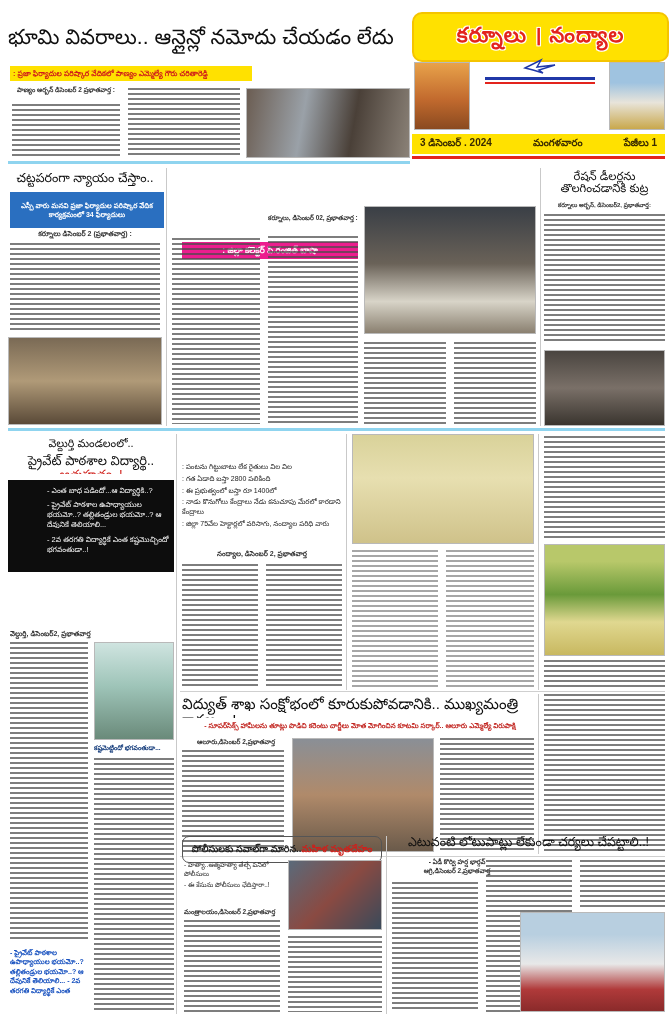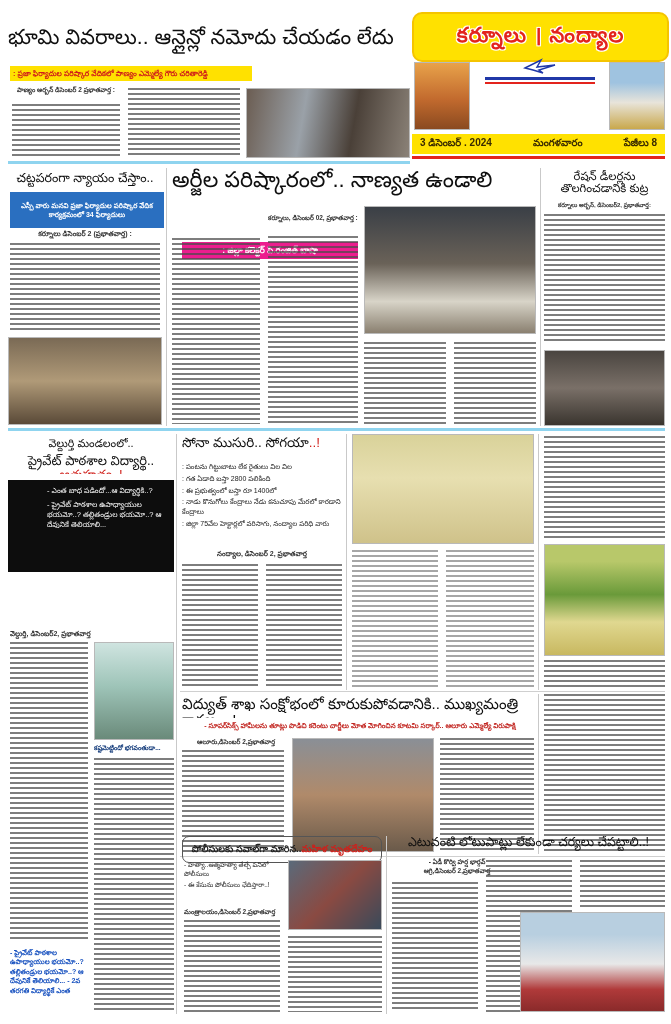--- a/index.html
+++ b/index.html
@@ -63,32 +63,31 @@
   <div class="abs" style="left:474px;top:58px;width:131px;height:74px;text-align:center;">
     <svg width="34" height="16" viewBox="0 0 34 16" style="display:block;margin:0 auto;">
       <path d="M2 10 L18 2 L14 9 L32 7 L16 12 L20 15 L10 12 Z" fill="#ffffff" stroke="#2038a8" stroke-width="1.5"></path>
     </svg>
     <div style="width:110px;height:3px;background:#2038a8;margin:3px auto 0;"></div>
     <div style="width:110px;height:2px;background:#e3241d;margin:2px auto 0;"></div>
   </div>
   <div class="abs mast-strip" style="left:412px;top:134px;width:253px;height:20px;">
     <span>3 డిసెంబర్ . 2024</span>
     <span>మంగళవారం</span>
-    <span>పేజీలు 8</span>
+    <span>పేజీలు 1</span>
   </div>
   <div class="rule-red" style="left:412px;top:156px;width:253px;height:3px;"></div>
 
   <div class="abs hl center" style="left:8px;top:172px;width:154px;height:16px;font-size:12.5px;">చట్టపరంగా న్యాయం చేస్తాం..</div>
   <div class="abs bluebox" style="left:10px;top:192px;width:150px;height:32px;font-size:7px;padding:2px;line-height:1.35;">ఎస్పీ వారు మనవి  ప్రజా ఫిర్యాదుల పరిష్కార వేదిక కార్యక్రమంలో 34 ఫిర్యాదులు</div>
   <div class="abs dateline center" style="left:10px;top:230px;width:150px;height:10px;font-size:7px;">కర్నూలు డిసెంబర్ 2 (ప్రభాతవార్త) :</div>
   <div class="abs gk" style="left:10px;top:243px;width:150px;height:90px;"></div>
   <div class="photo" style="left:8px;top:337px;width:154px;height:88px;background:linear-gradient(180deg,#7a6a55 0%,#b09a78 50%,#5a4a38 100%);"></div>
   <div class="vline" style="left:166px;top:168px;height:258px;"></div>
 
-  <div class="abs hl" style="left:172px;top:168px;width:366px;height:34px;font-size:22px;">అర్జీల పరిష్కారంలో.. నాణ్యత ఉండాలి</div>
   <div class="abs pinkbox" style="left:182px;top:214px;width:176px;height:17px;font-size:8.5px;margin-top:28px;">: జిల్లా కలెక్టర్ పి.రంజిత్ బాషా</div>
   <div class="photo" style="left:364px;top:206px;width:172px;height:128px;background:linear-gradient(180deg,#3a3f46 0%,#6a6258 45%,#d8d4c8 75%,#8a8070 100%);"></div>
   <div class="abs dateline" style="left:268px;top:214px;width:92px;height:18px;font-size:6.5px;line-height:1.3;">కర్నూలు, డిసెంబర్ 02, ప్రభాతవార్త :</div>
   <div class="abs gk" style="left:172px;top:238px;width:88px;height:186px;"></div>
   <div class="abs gk" style="left:268px;top:236px;width:90px;height:188px;"></div>
   <div class="abs gk" style="left:364px;top:342px;width:82px;height:82px;"></div>
   <div class="abs gk" style="left:454px;top:342px;width:82px;height:82px;"></div>
   <div class="vline" style="left:540px;top:168px;height:258px;"></div>
 
   <div class="abs hl center" style="left:544px;top:170px;width:121px;height:28px;font-size:11.5px;">
@@ -101,32 +100,30 @@
 
   <div class="rule-blue" style="left:8px;top:428px;width:657px;"></div>
 
   <div class="abs hl center" style="left:8px;top:438px;width:166px;height:14px;font-size:11px;">వెల్దుర్తి మండలంలో..</div>
   <div class="abs hl center" style="left:8px;top:454px;width:166px;height:20px;font-size:13px;">
     <span>ప్రైవేట్ పాఠశాల విద్యార్థి.. </span><span class="red">ఆత్మహత్య..!</span>
   </div>
   <div class="abs blackbox" style="left:8px;top:480px;width:166px;height:92px;font-size:7.5px;padding-left:39px;">
     <div>- ఎంత బాధ పడిందో...ఆ విద్యార్థికి..?</div>
     <div>- ప్రైవేట్ పాఠశాల ఉపాధ్యాయుల భయమో..? తల్లితండ్రుల భయమో..? ఆ దేవునికే తెలియాలి...</div>
+    <div>- 2వ తరగతి విద్యార్థికే ఎంత కష్టమొచ్చిందో భగవంతుడా..!</div>
   </div>
   <div class="abs dateline" style="left:10px;top:630px;width:110px;height:9px;font-size:7px;">వెల్దుర్తి, డిసెంబర్2, ప్రభాతవార్త</div>
   <div class="abs gk" style="left:10px;top:642px;width:78px;height:300px;"></div>
   <div class="photo" style="left:94px;top:642px;width:80px;height:98px;background:linear-gradient(180deg,#cfe4e0 0%,#9ec4b8 45%,#6a8a7a 100%);"></div>
   <div class="abs caption" style="left:94px;top:744px;width:80px;height:10px;font-size:6.5px;">కష్టమెట్టిందో భగవంతుడా...</div>
   <div class="abs gk" style="left:94px;top:758px;width:80px;height:252px;"></div>
   <div class="abs blue-t" style="left:10px;top:948px;width:78px;height:64px;font-size:7px;font-weight:bold;line-height:1.35;">- ప్రైవేట్ పాఠశాల ఉపాధ్యాయుల భయమో..? తల్లితండ్రుల భయమో..? ఆ దేవునికే తెలియాలి... - 2వ తరగతి విద్యార్థికే ఎంత</div>
   <div class="vline" style="left:176px;top:434px;height:580px;"></div>
 
-  <div class="abs hl" style="left:182px;top:436px;width:160px;height:18px;font-size:13.5px;">
-    <span>సోనా ముసురి.. సోగయా</span><span class="red">..!</span>
-  </div>
   <div class="abs bullets" style="left:182px;top:462px;width:160px;height:84px;font-size:7px;color:#222;">
     <div>: పంటను గిట్టుబాటు లేక రైతులు విల విల</div>
     <div>: గత ఏడాది బస్తా 2800 పలికింది</div>
     <div>: ఈ ప్రభుత్వంలో బస్తా రూ 1400లో</div>
     <div>: నాడు కొనుగోలు కేంద్రాలు నేడు కనుచూపు మేరలో కారడాని కేంద్రాలు</div>
     <div>: జిల్లా 75వేల హెక్టార్లలో వరిసాగు, నంద్యాల పరిధి వారు</div>
   </div>
   <div class="abs dateline center" style="left:182px;top:550px;width:160px;height:10px;font-size:7px;">నంద్యాల, డిసెంబర్ 2, ప్రభాతవార్త</div>
   <div class="abs gk" style="left:182px;top:564px;width:76px;height:124px;"></div>
   <div class="abs gk" style="left:266px;top:564px;width:76px;height:124px;"></div>

